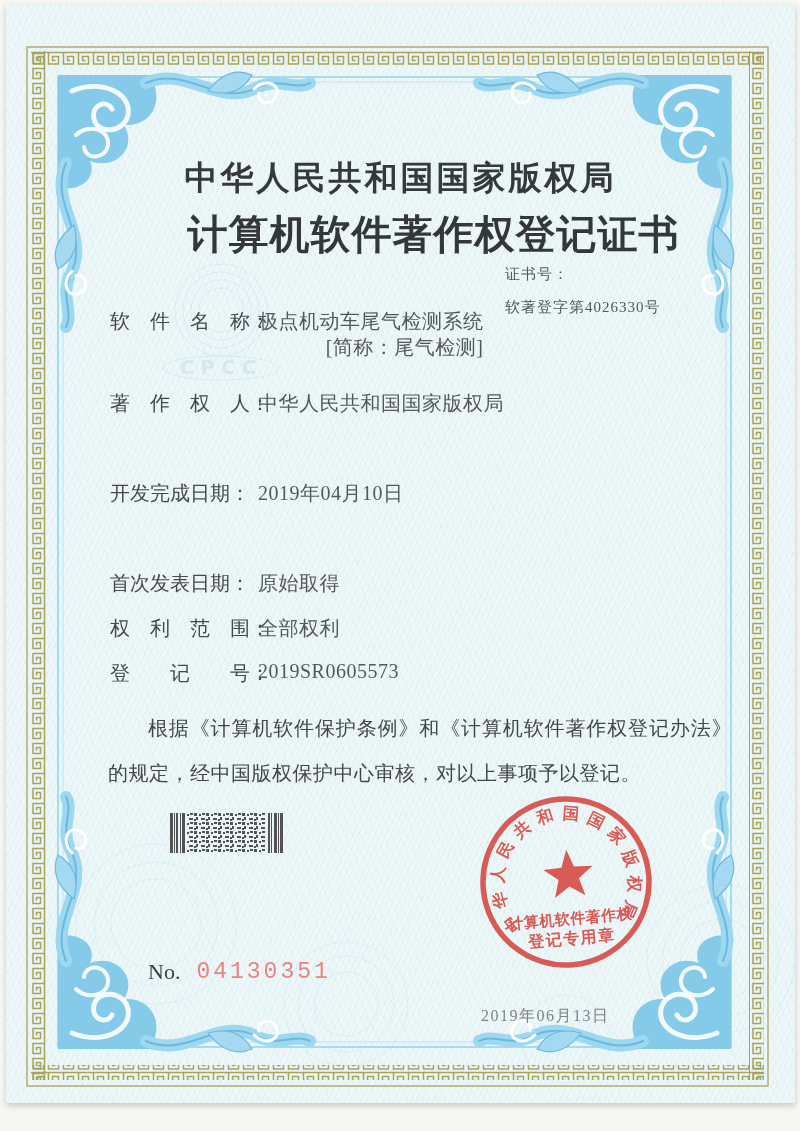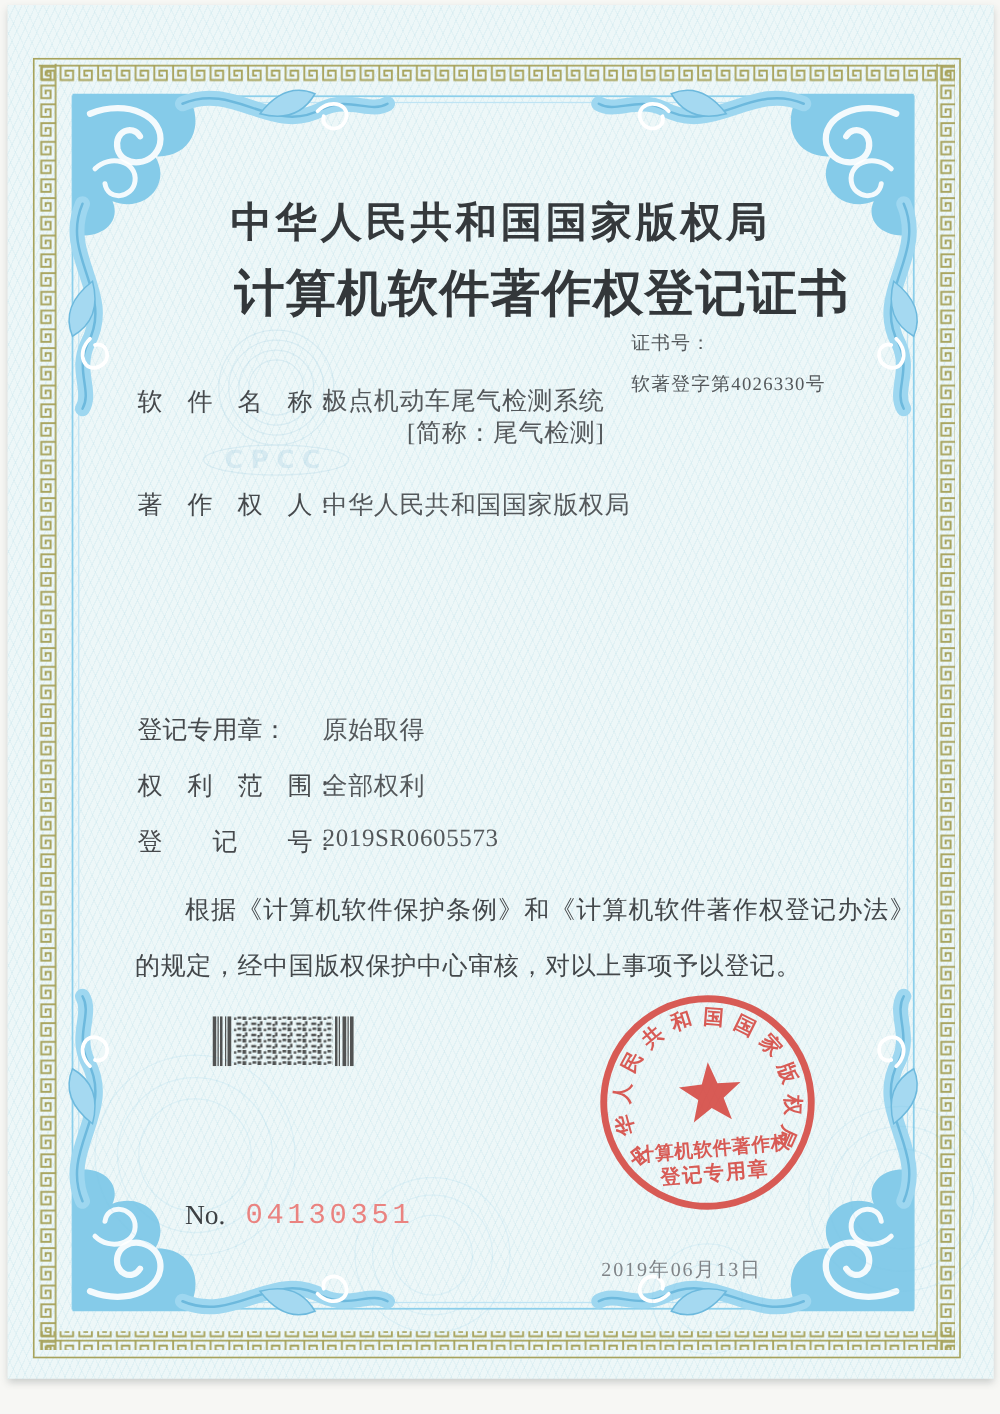--- a/index.html
+++ b/index.html
@@ -146,22 +146,26 @@
     <div class="field-label">软　件　名　称：</div>
     <div class="field-value">
       <div class="vline">极点机动车尾气检测系统</div>
       <div class="vline">[简称：尾气检测]</div>
     </div>
   </div>
   <div class="abs field-row" style="top:386px">
     <div class="field-label">著　作　权　人：</div>
     <div class="field-value">中华人民共和国国家版权局</div>
   </div>
+  <div class="abs field-row" style="top:476px">
+    <div class="field-label">开发完成日期：</div>
+    <div class="field-value">2019年04月10日</div>
+  </div>
   <div class="abs field-row" style="top:566px">
-    <div class="field-label">登记专用章：</div>
+    <div class="field-label">首次发表日期：</div>
     <div class="field-value">原始取得</div>
   </div>
   <div class="abs field-row" style="top:611px">
     <div class="field-label">权　利　范　围：</div>
     <div class="field-value">全部权利</div>
   </div>
   <div class="abs field-row" style="top:656px">
     <div class="field-label">登　　记　　号：</div>
     <div class="field-value">2019SR0605573</div>
   </div>

